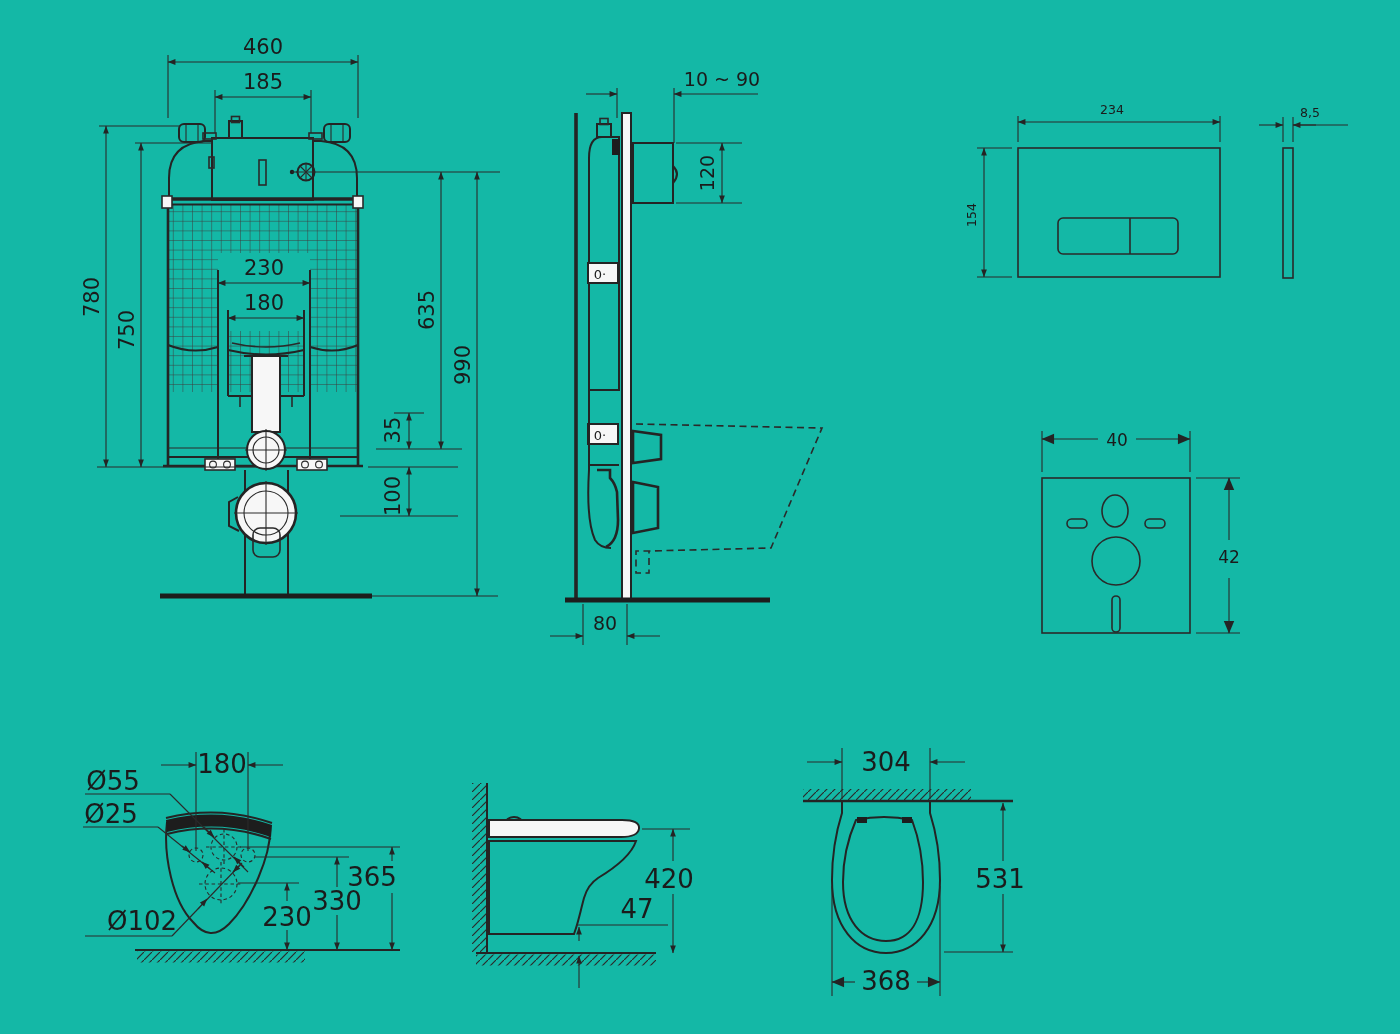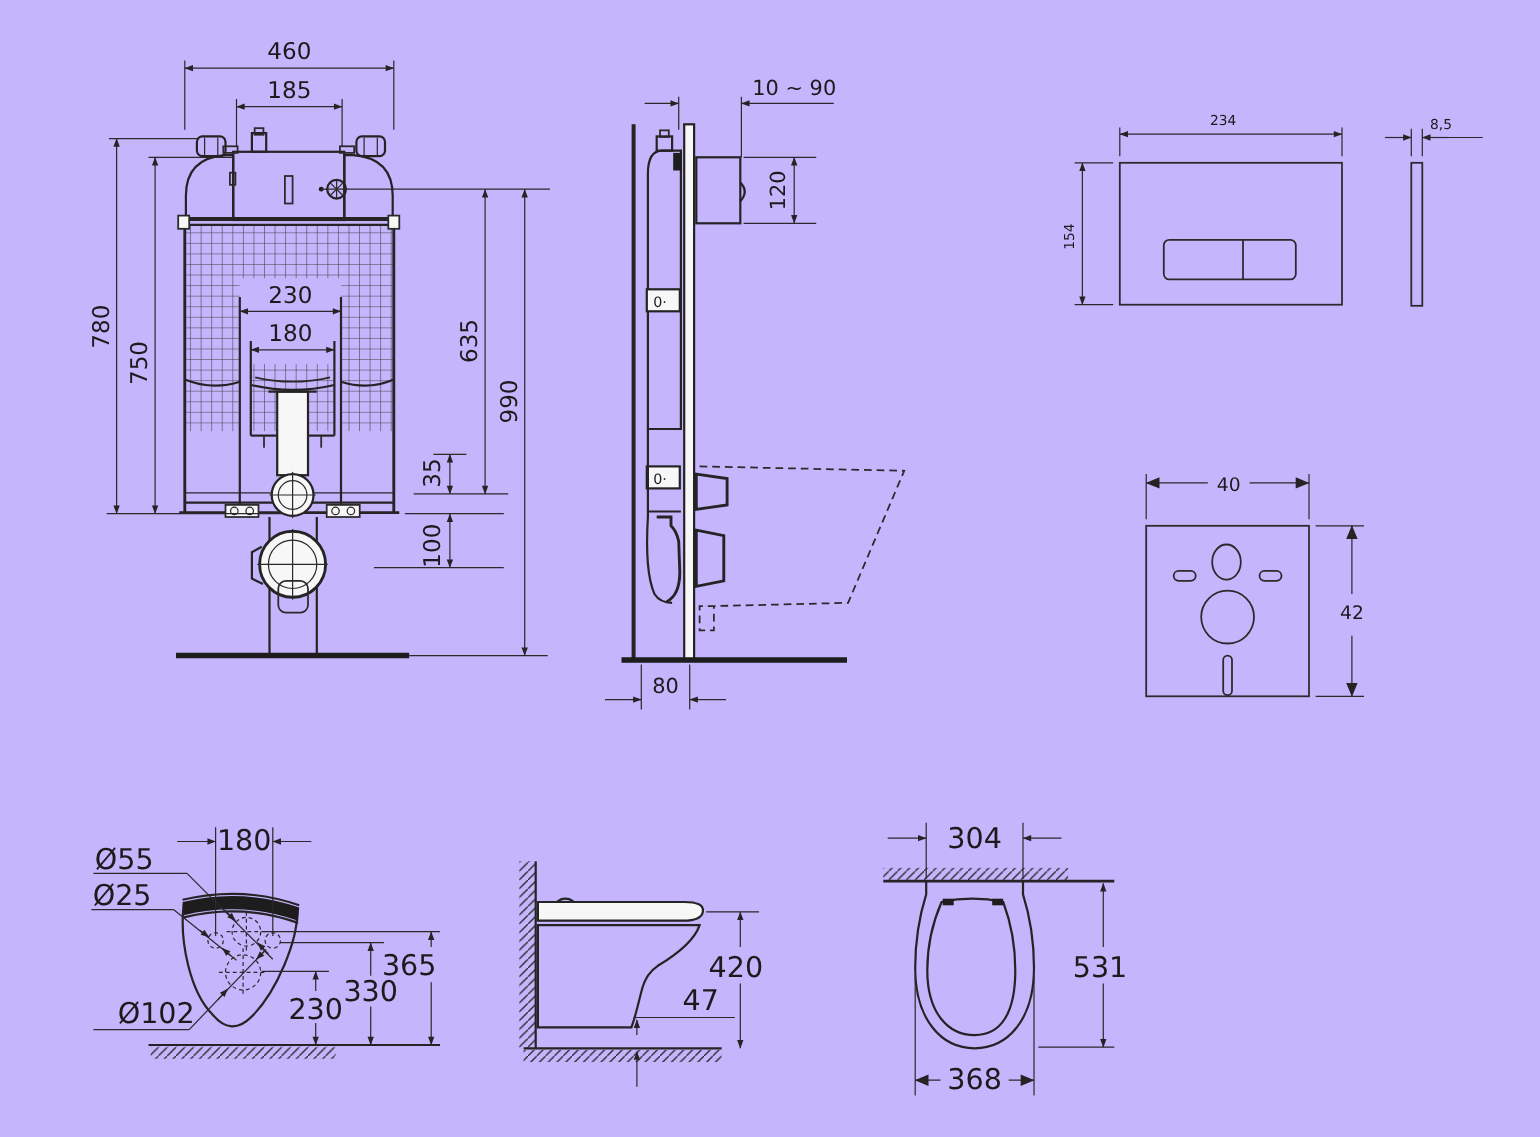--- a/index.html
+++ b/index.html
@@ -1,16 +1,16 @@
 <!DOCTYPE html>
 <html><head>
 <meta charset="utf-8">
 <style>
   html,body{margin:0;padding:0;background:#eee;}
-  #stage{position:relative;width:1400px;height:1034px;background:#c4b5fd;overflow:hidden;}
+  #stage{position:relative;width:1400px;height:1034px;background:#14b8a6;overflow:hidden;}
   svg{display:block;}
   .s1{stroke:#2a2a2a;stroke-width:1.1;fill:none}
   .s15{stroke:#2a2a2a;stroke-width:1.6;fill:none}
   .s2{stroke:#242424;stroke-width:2;fill:none}
   .s25{stroke:#242424;stroke-width:2.6;fill:none}
   .s3{stroke:#242424;stroke-width:3.6;fill:none}
   .s5{stroke:#1d1d1d;stroke-width:5;fill:none}
   .sw{stroke:#242424;stroke-width:2;fill:#f7f7f7}
   .sw1{stroke:#2a2a2a;stroke-width:1.6;fill:#f7f7f7}
   .dash{stroke-dasharray:7 4.5}

